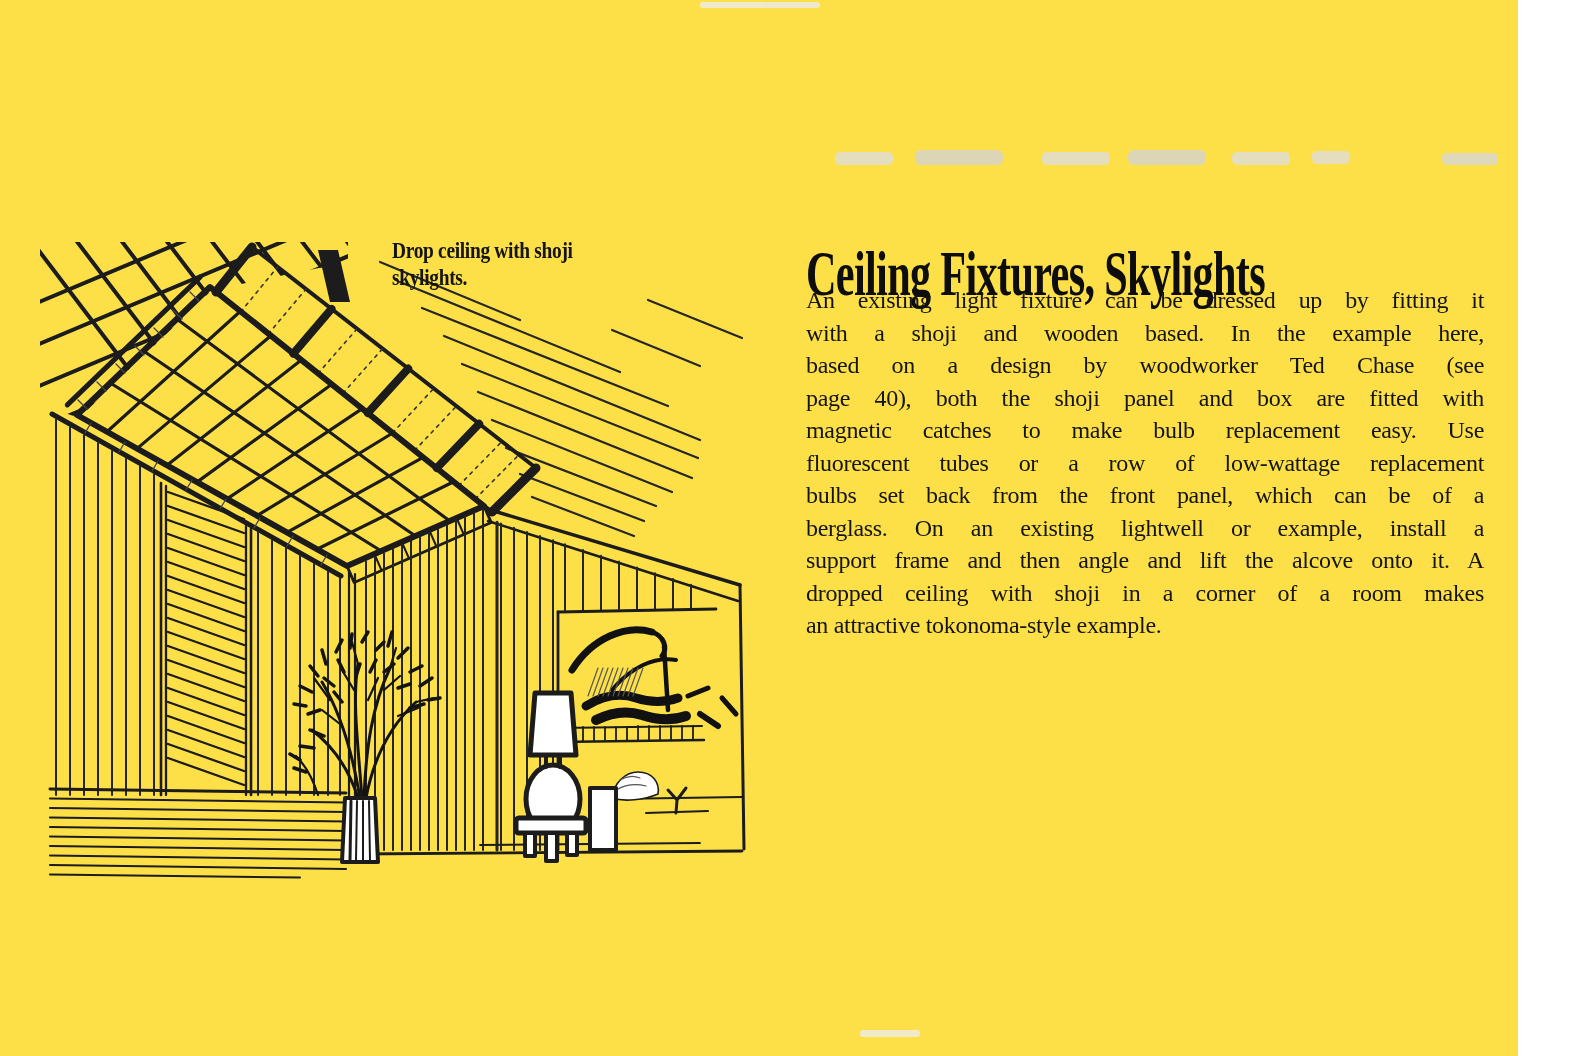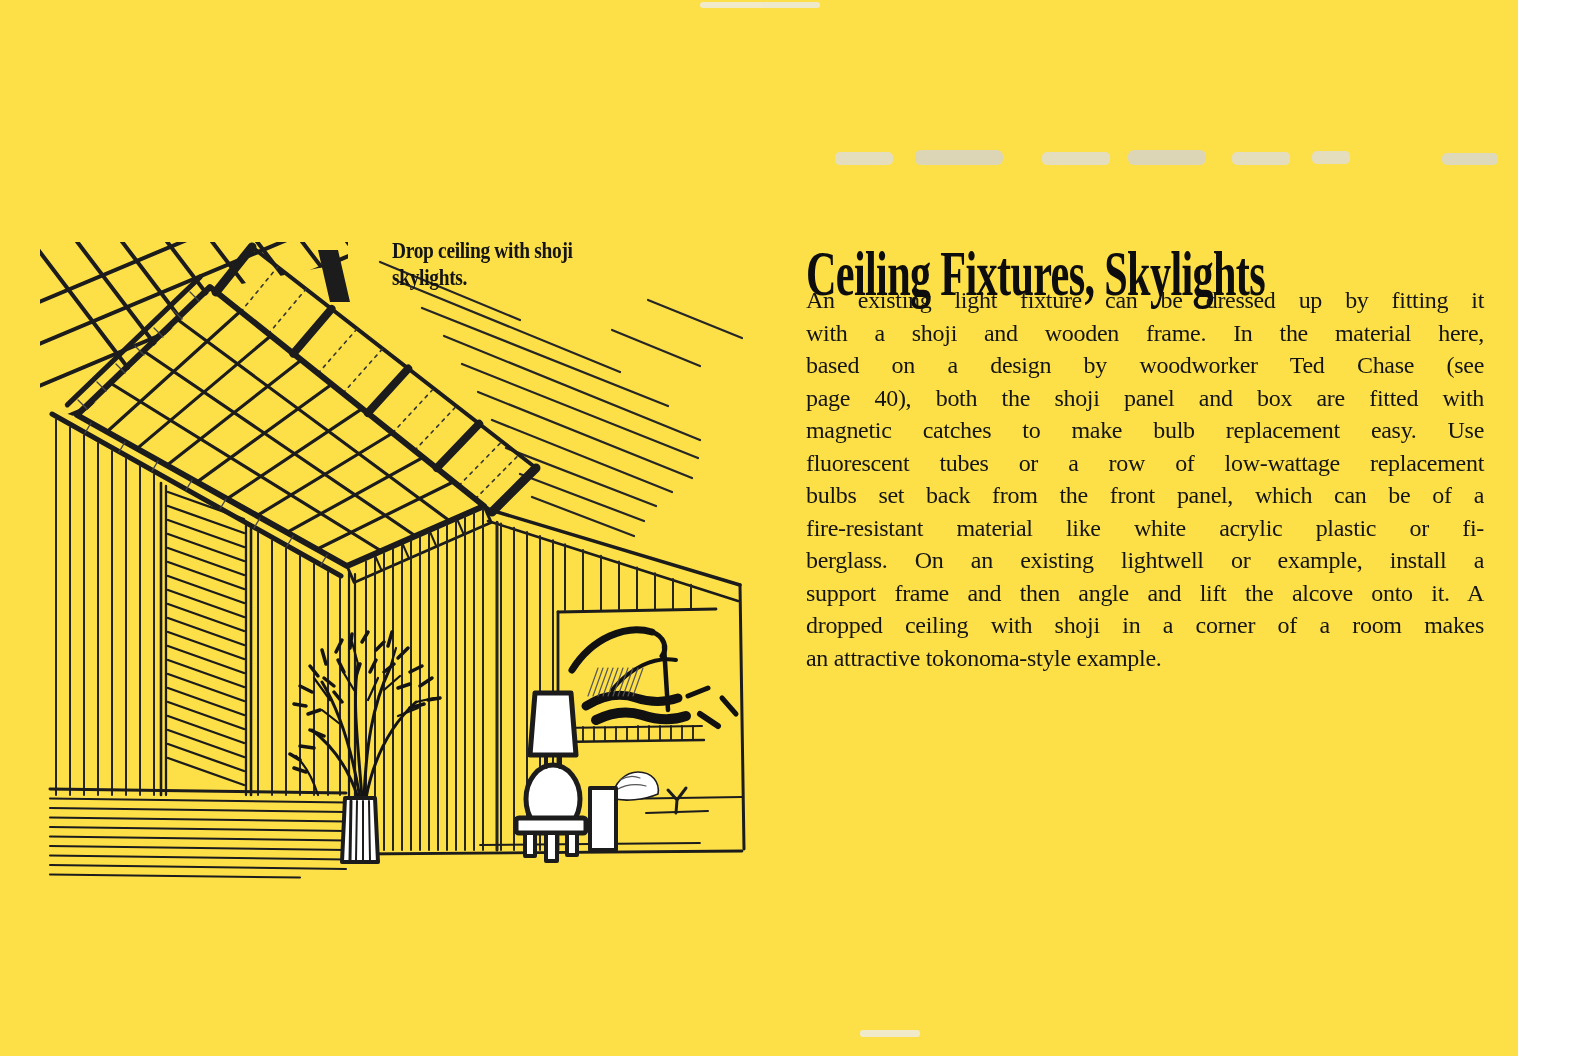--- a/index.html
+++ b/index.html
@@ -346,26 +346,25 @@
 
   <div class="fig-caption">
     <div>Drop ceiling with shoji</div>
     <div>skylights.</div>
   </div>
 
   <h1 class="page-title">Ceiling Fixtures, Skylights</h1>
 
   <div class="article">
     <div class="bl">An existing light fixture can be dressed up by fitting it</div>
-    <div class="bl">with a shoji and wooden frame. In the material here,</div>
+    <div class="bl">with a shoji and wooden based. In the example here,</div>
     <div class="bl">based on a design by woodworker Ted Chase (see</div>
     <div class="bl">page 40), both the shoji panel and box are fitted with</div>
     <div class="bl">magnetic catches to make bulb replacement easy. Use</div>
     <div class="bl">fluorescent tubes or a row of low-wattage replacement</div>
     <div class="bl">bulbs set back from the front panel, which can be of a</div>
-    <div class="bl">fire-resistant material like white acrylic plastic or fi-</div>
     <div class="bl">berglass. On an existing lightwell or example, install a</div>
     <div class="bl">support frame and then angle and lift the alcove onto it. A</div>
     <div class="bl">dropped ceiling with shoji in a corner of a room makes</div>
     <div class="bl last">an attractive tokonoma-style example.</div>
   </div>
 
 </div>
 
 </body></html>

